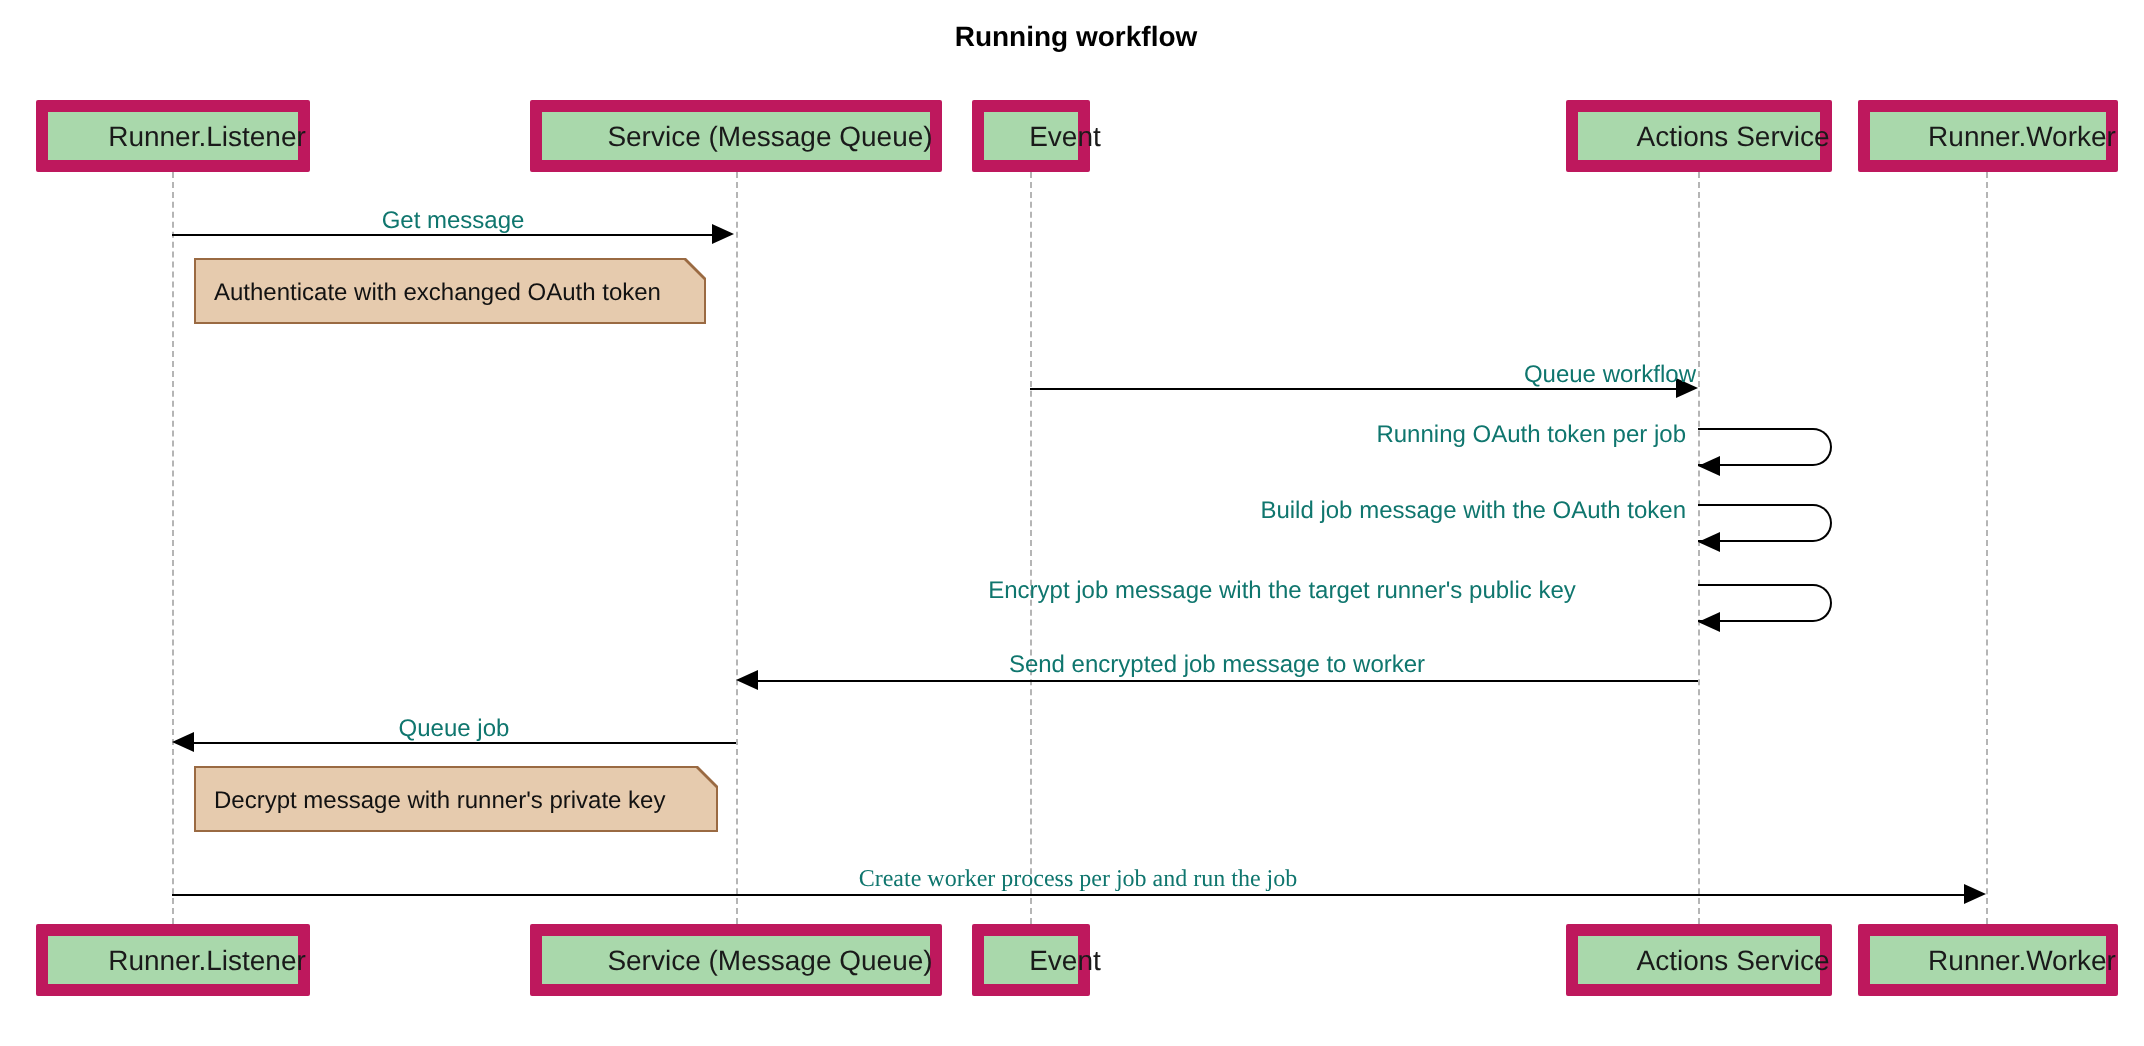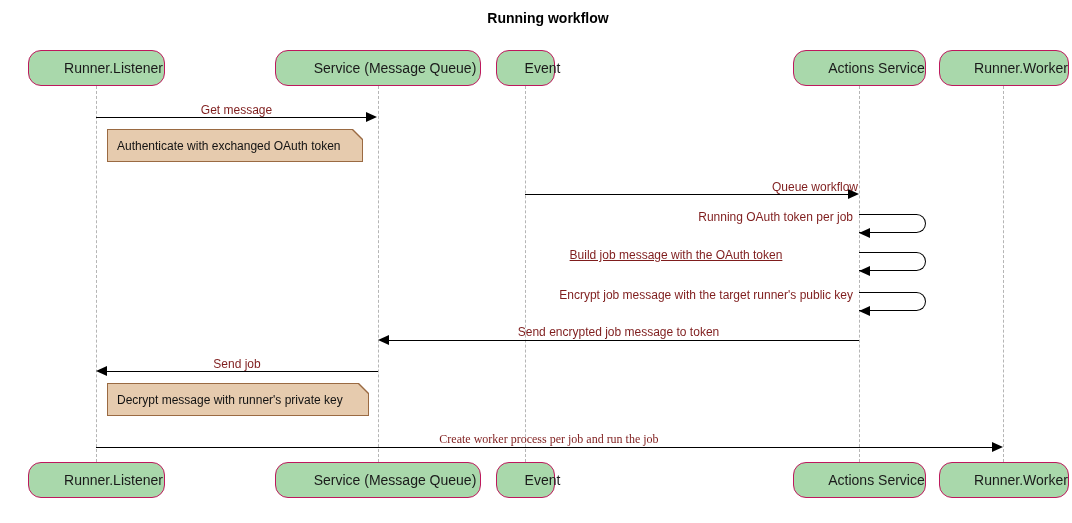--- a/index.html
+++ b/index.html
@@ -9,41 +9,41 @@
   }
   body {
     width: 1072px;
     height: 523px;
     position: relative;
     font-family: "Liberation Sans", sans-serif;
     overflow: hidden;
   }
   #diagram-root {
     position: absolute;
-    left: 12px; top: 0;
+    left: 2px; top: 0;
     width: 1013px;
     height: 523px;
   }
   .diagram-title {
     position: absolute;
     left: 0;
     top: 10px;
     width: 1072px;
     text-align: center;
     font-size: 14px;
     font-weight: bold;
     color: #000000;
     font-family: "Liberation Sans", sans-serif;
   }
   .participant {
     position: absolute;
     height: 36px;
-    border-radius: 13px;
+    border-radius: 1px;
     background: #a9d8ab;
-    border: 1px solid #be185d;
+    border: 6px solid #be185d;
     display: flex;
     align-items: center;
     justify-content: center;
     font-size: 14px;
     color: #1a1a1a;
     box-sizing: border-box;
     font-family: "Liberation Sans", sans-serif;
     white-space: nowrap;
     padding-left: 34px;
   }
@@ -53,21 +53,21 @@
     border-left: 1px dashed #b5b5b5;
   }
   .msg-line {
     position: absolute;
     height: 0;
     border-top: 1.4px solid #000000;
   }
   .msg-label {
     position: absolute;
     font-size: 12px;
-    color: #7f1d1d;
+    color: #0f766e;
     text-align: center;
     white-space: nowrap;
     font-family: "Liberation Sans", sans-serif;
   }
   .arrowhead {
     position: absolute;
     width: 0;
     height: 0;
   }
   .arrowhead.right {
@@ -172,33 +172,33 @@
   <div class="msg-line" style="left:513px; top:194px; width:323px;"></div>
   <div class="arrowhead right" style="left:836px; top:189px;"></div>
   <div class="msg-label" style="left:513px; top:180px; width:333px;text-align:right;">Queue workflow</div>
 
   <div class="selfloop" style="left:847px; top:214px; width:67px; height:19px;"></div>
   <div class="arrowhead left" style="left:847px; top:228px;"></div>
   <div class="msg-label" style="left:547px; top:210px; width:294px; text-align:right;">Running OAuth token per job</div>
 
   <div class="selfloop" style="left:847px; top:252px; width:67px; height:19px;"></div>
   <div class="arrowhead left" style="left:847px; top:266px;"></div>
-  <div class="msg-label" style="left:487px; top:248px; width:354px; text-align:center;text-decoration:underline;">Build job message with the OAuth token</div>
+  <div class="msg-label" style="left:487px; top:248px; width:354px; text-align:right;">Build job message with the OAuth token</div>
 
   <div class="selfloop" style="left:847px; top:292px; width:67px; height:19px;"></div>
   <div class="arrowhead left" style="left:847px; top:306px;"></div>
-  <div class="msg-label" style="left:437px; top:288px; width:404px; text-align:right;">Encrypt job message with the target runner's public key</div>
+  <div class="msg-label" style="left:437px; top:288px; width:404px; ">Encrypt job message with the target runner's public key</div>
 
   <div class="msg-line" style="left:377px; top:340px; width:470px;"></div>
   <div class="arrowhead left" style="left:366px; top:335px;"></div>
-  <div class="msg-label" style="left:366px; top:325px; width:481px;">Send encrypted job message to token</div>
+  <div class="msg-label" style="left:366px; top:325px; width:481px;">Send encrypted job message to worker</div>
 
   <div class="msg-line" style="left:95px; top:371px; width:271px;"></div>
   <div class="arrowhead left" style="left:84px; top:366px;"></div>
-  <div class="msg-label" style="left:84px; top:357px; width:282px;">Send job</div>
+  <div class="msg-label" style="left:84px; top:357px; width:282px;">Queue job</div>
 
   <div class="msg-line" style="left:84px; top:447px; width:896px;"></div>
   <div class="arrowhead right" style="left:980px; top:442px;"></div>
   <div class="msg-label" style="left:84px; top:432px; width:906px;font-family:Liberation Serif, serif;">Create worker process per job and run the job</div>
 
   <div class="note" style="left:95px; top:129px; width:256px; height:33px;">
     <span>Authenticate with exchanged OAuth token</span>
     <span class="note-fold-edge"></span>
     <span class="note-fold-inner"></span>
   </div>

